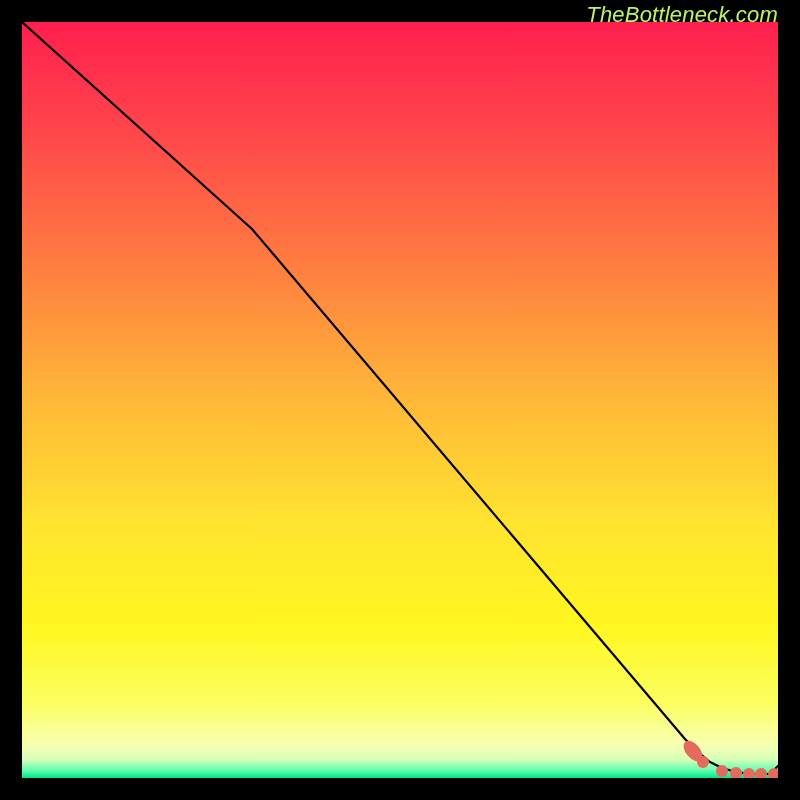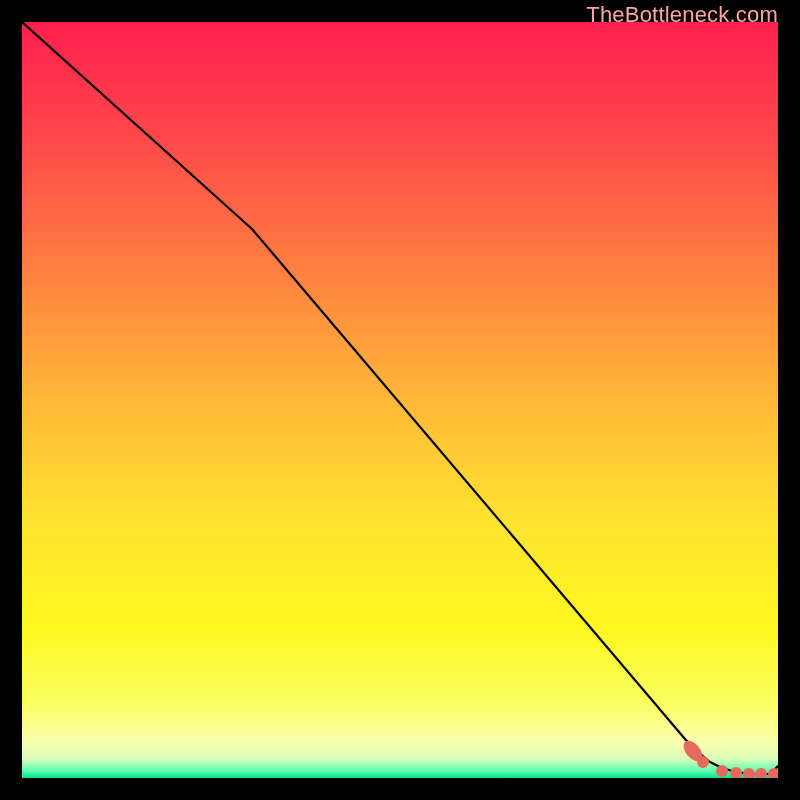--- a/index.html
+++ b/index.html
@@ -26,24 +26,25 @@
   }
   .plot svg {
     display: block;
     width: 756px;
     height: 756px;
   }
   .watermark {
     position: absolute;
     top: 2px;
     right: 22px;
-    color: #fca5a5;
+    color: #bef264;
     font-size: 22px;
     letter-spacing: 0.2px;
     font-weight: 500;
+    font-style: italic;
   }
 </style>
 </head>
 <body>
 
 <div class="stage">
 
   <div class="plot">
     <svg viewBox="0 0 756 756">
       <defs>

